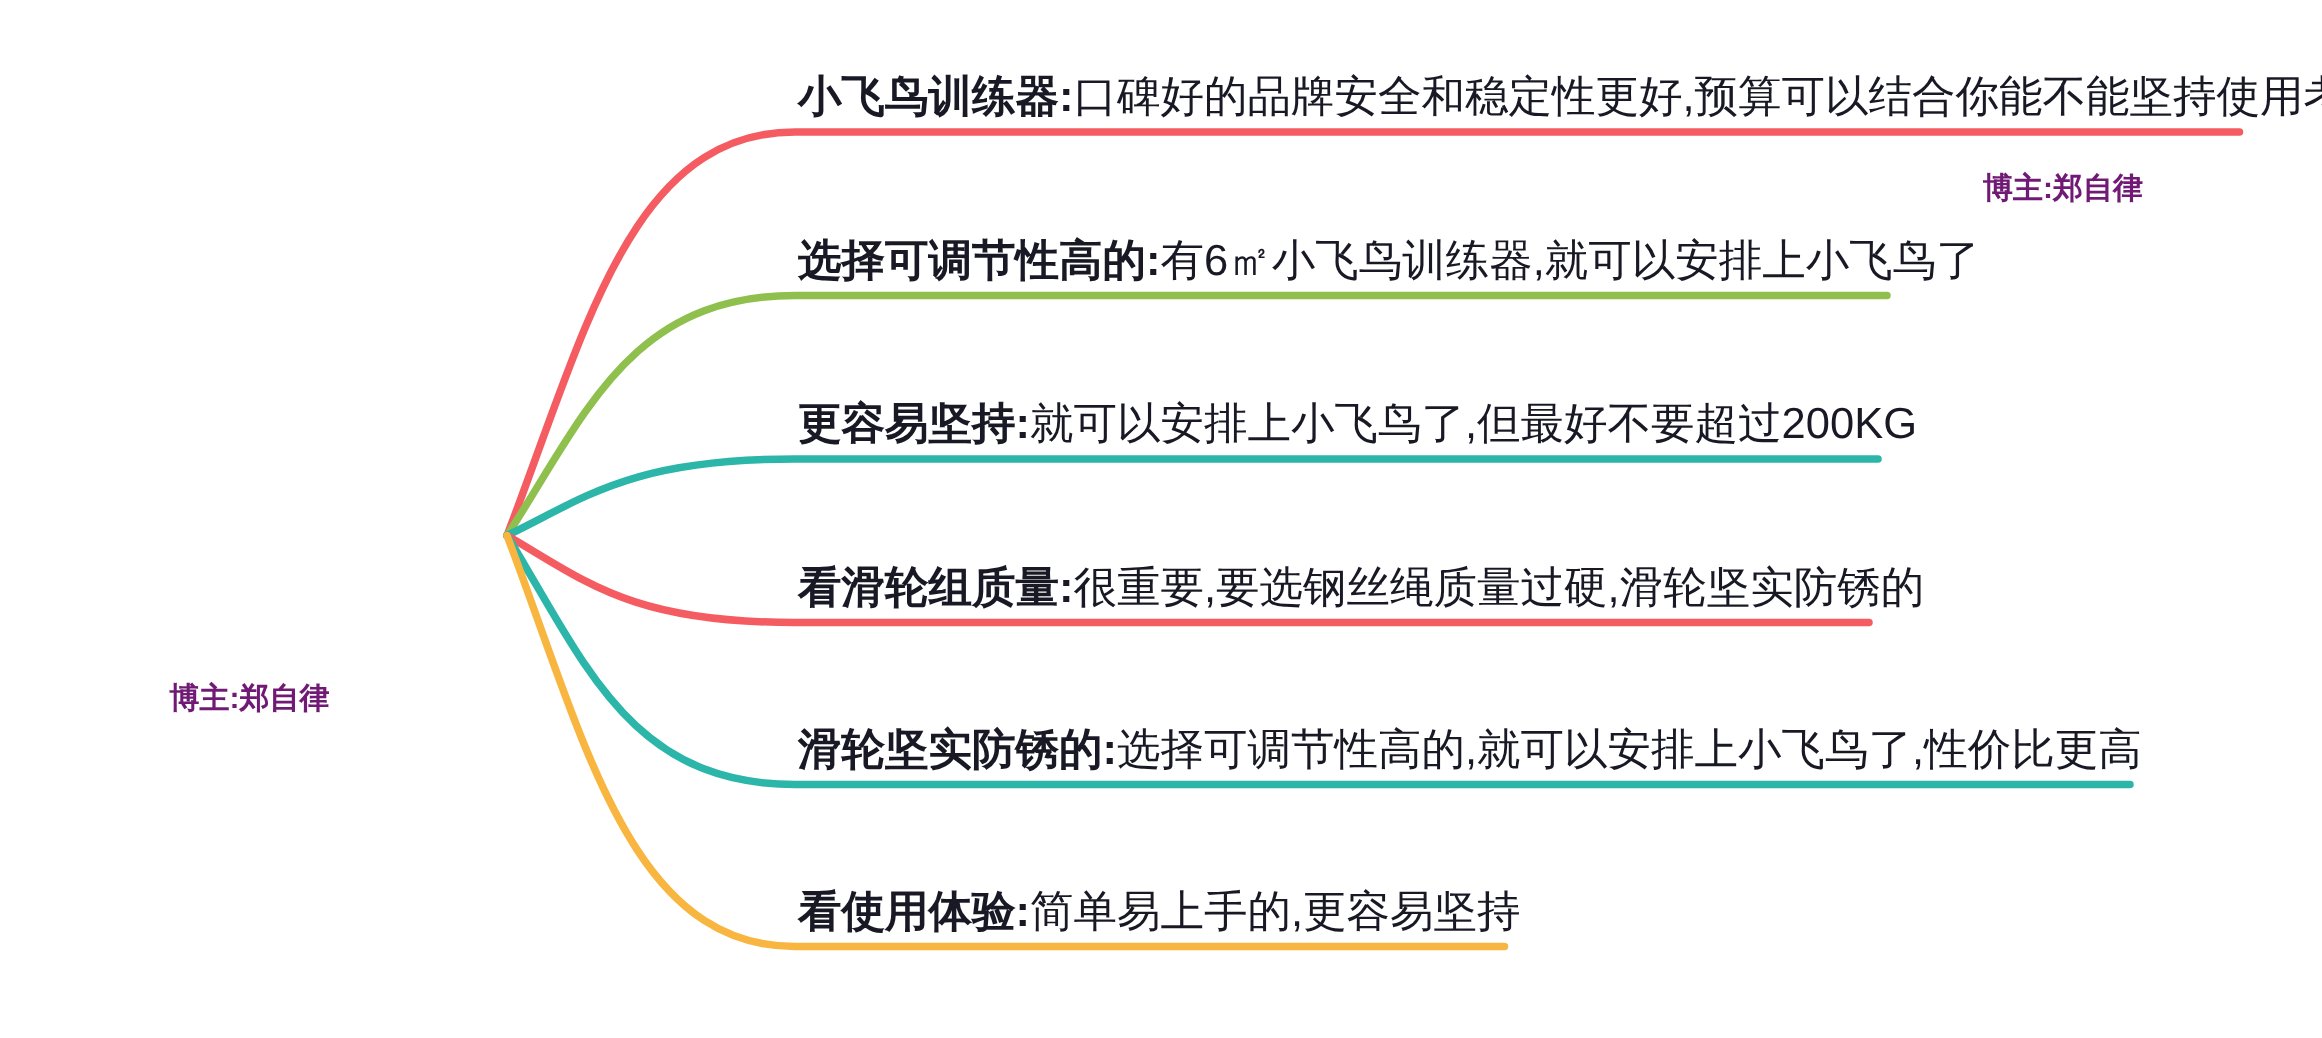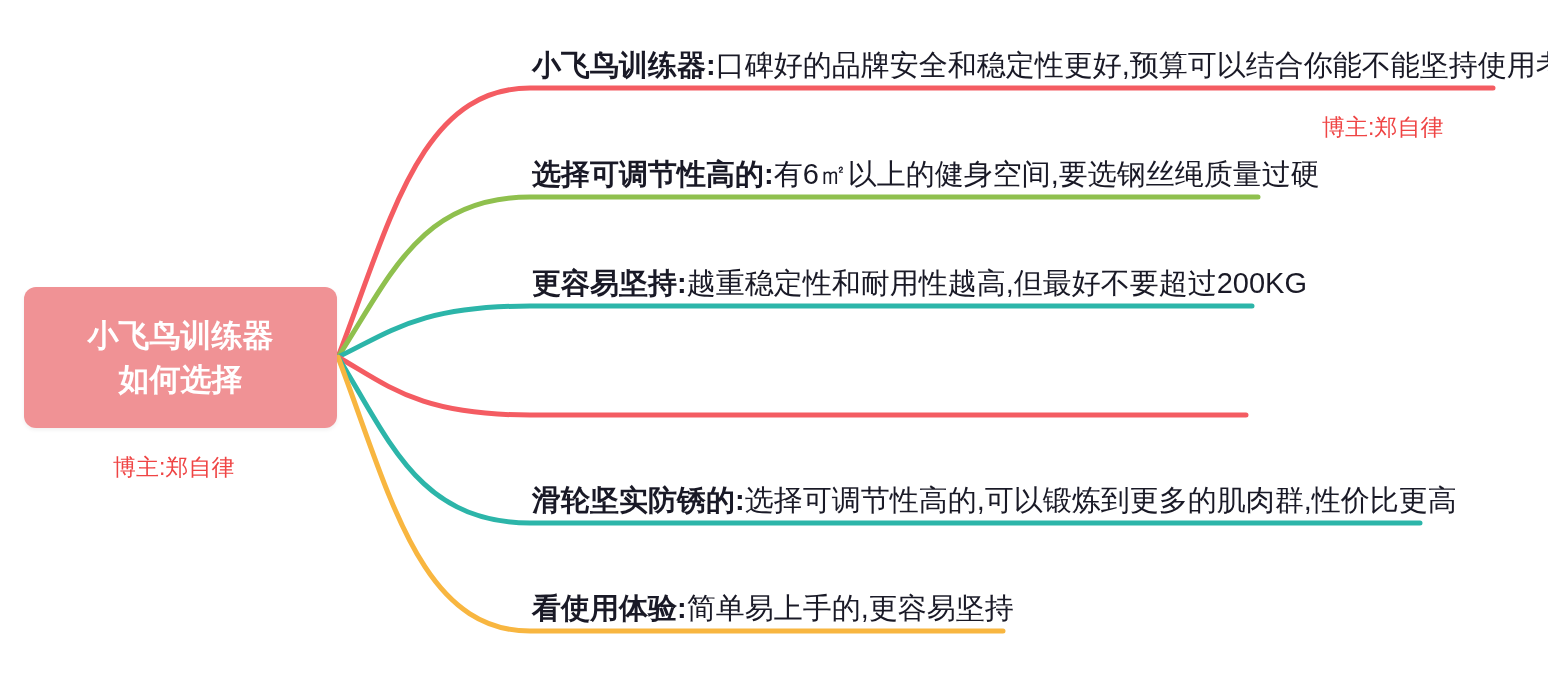--- a/index.html
+++ b/index.html
@@ -28,23 +28,23 @@
     align-items: center;
     justify-content: center;
     color: #ffffff;
     font-size: 31px;
     font-weight: 700;
     line-height: 44px;
     text-align: center;
   }
   .watermark {
     position: absolute;
-    color: #ef4444;
-    font-size: 23px;
-    font-weight: 400;
+    color: #701a75;
+    font-size: 20px;
+    font-weight: 700;
     white-space: nowrap;
   }
   .watermark-top { left: 1322px; top: 112px; }
   .watermark-bottom { left: 113px; top: 452px; }
   .branch-text {
     position: absolute;
     left: 532px;
     white-space: nowrap;
     color: #191926;
     font-size: 29px;
@@ -66,37 +66,36 @@
 
   <svg class="curves" viewBox="0 0 1548 692" fill="none" xmlns="http://www.w3.org/2000/svg">
     <path d="M338,357 C390,222 420,88 530,88 L1493,88" stroke-width="5" stroke-linecap="round" stroke="#f45c62"></path>
     <path d="M338,357 C390,277 420,197 530,197 L1258,197" stroke-width="5" stroke-linecap="round" stroke="#8fc04e"></path>
     <path d="M338,357 C390,332 420,306 530,306 L1252,306" stroke-width="5" stroke-linecap="round" stroke="#2cb5a9"></path>
     <path d="M338,357 C390,387 420,415 530,415 L1246,415" stroke-width="5" stroke-linecap="round" stroke="#f45c62"></path>
     <path d="M338,357 C390,442 420,523 530,523 L1420,523" stroke-width="5" stroke-linecap="round" stroke="#2cb5a9"></path>
     <path d="M338,357 C390,494 420,631 530,631 L1003,631" stroke-width="5" stroke-linecap="round" stroke="#f8b640"></path>
   </svg>
 
-  <div class="root-node">
-    <span>小飞鸟训练器</span>
-    <span>如何选择</span>
-  </div>
 
   <div class="watermark watermark-top">博主:郑自律</div>
   <div class="watermark watermark-bottom">博主:郑自律</div>
 
   <div class="branch-text bt-1">
     <span class="label">小飞鸟训练器:</span><span class="desc">口碑好的品牌安全和稳定性更好,预算可以结合你能不能坚持使用考虑</span>
   </div>
   <div class="branch-text bt-2">
-    <span class="label">选择可调节性高的:</span><span class="desc">有6㎡以上的健身空间,要选钢丝绳质量过硬</span>
+    <span class="label">选择可调节性高的:</span><span class="desc">有6㎡小飞鸟训练器,就可以安排上小飞鸟了</span>
   </div>
   <div class="branch-text bt-3">
-    <span class="label">更容易坚持:</span><span class="desc">越重稳定性和耐用性越高,但最好不要超过200KG</span>
+    <span class="label">更容易坚持:</span><span class="desc">就可以安排上小飞鸟了,但最好不要超过200KG</span>
+  </div>
+  <div class="branch-text bt-4">
+    <span class="label">看滑轮组质量:</span><span class="desc">很重要,要选钢丝绳质量过硬,滑轮坚实防锈的</span>
   </div>
   <div class="branch-text bt-5">
-    <span class="label">滑轮坚实防锈的:</span><span class="desc">选择可调节性高的,可以锻炼到更多的肌肉群,性价比更高</span>
+    <span class="label">滑轮坚实防锈的:</span><span class="desc">选择可调节性高的,就可以安排上小飞鸟了,性价比更高</span>
   </div>
   <div class="branch-text bt-6">
     <span class="label">看使用体验:</span><span class="desc">简单易上手的,更容易坚持</span>
   </div>
 
 </div>
 
 </body></html>

